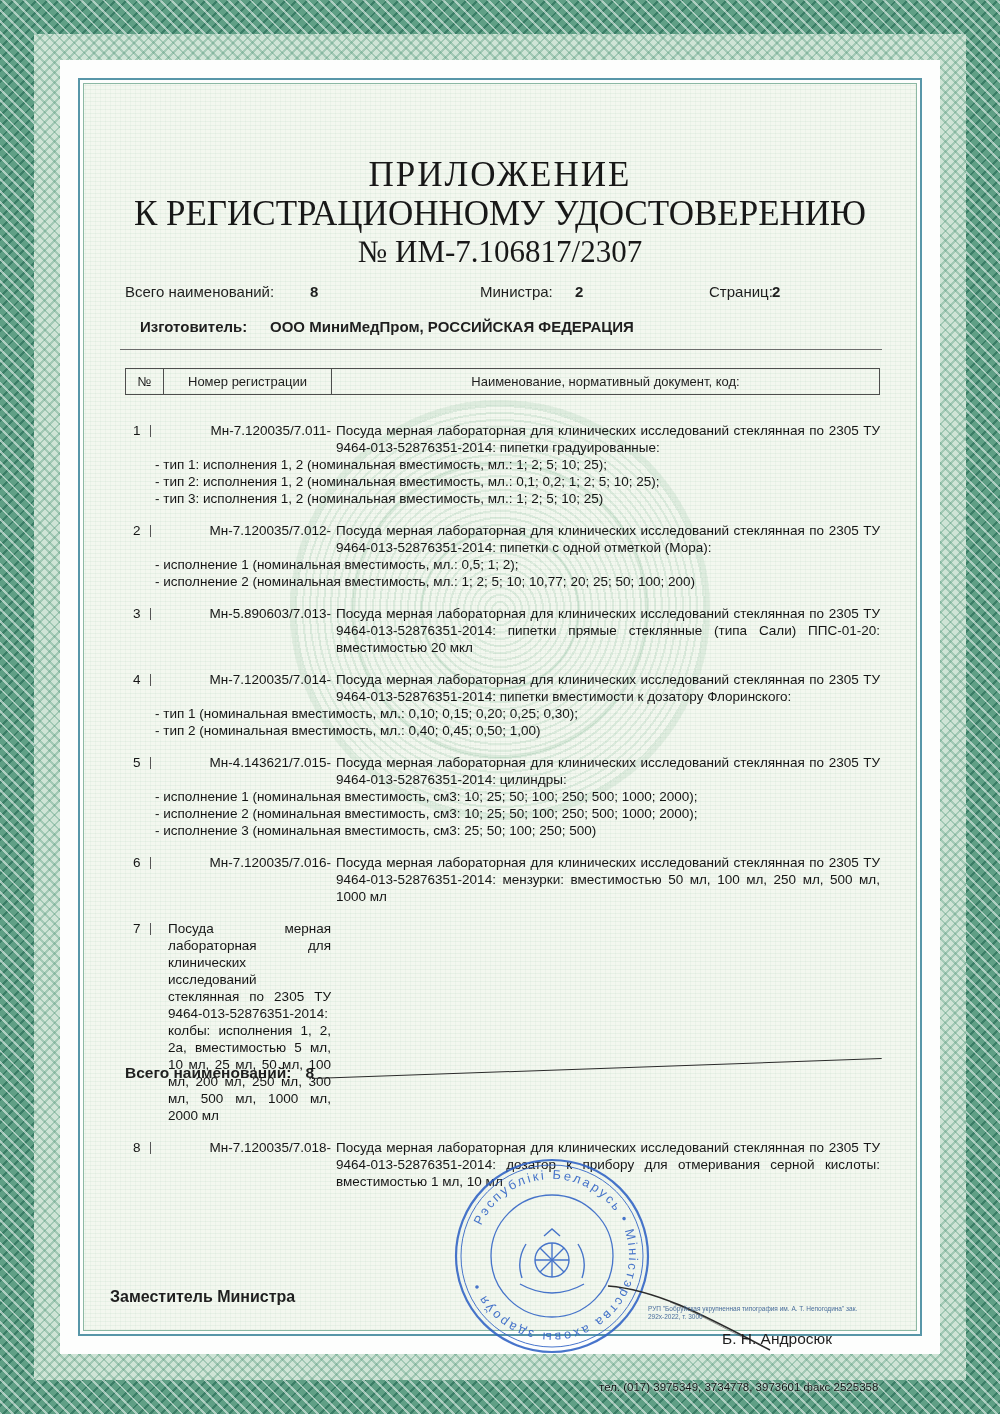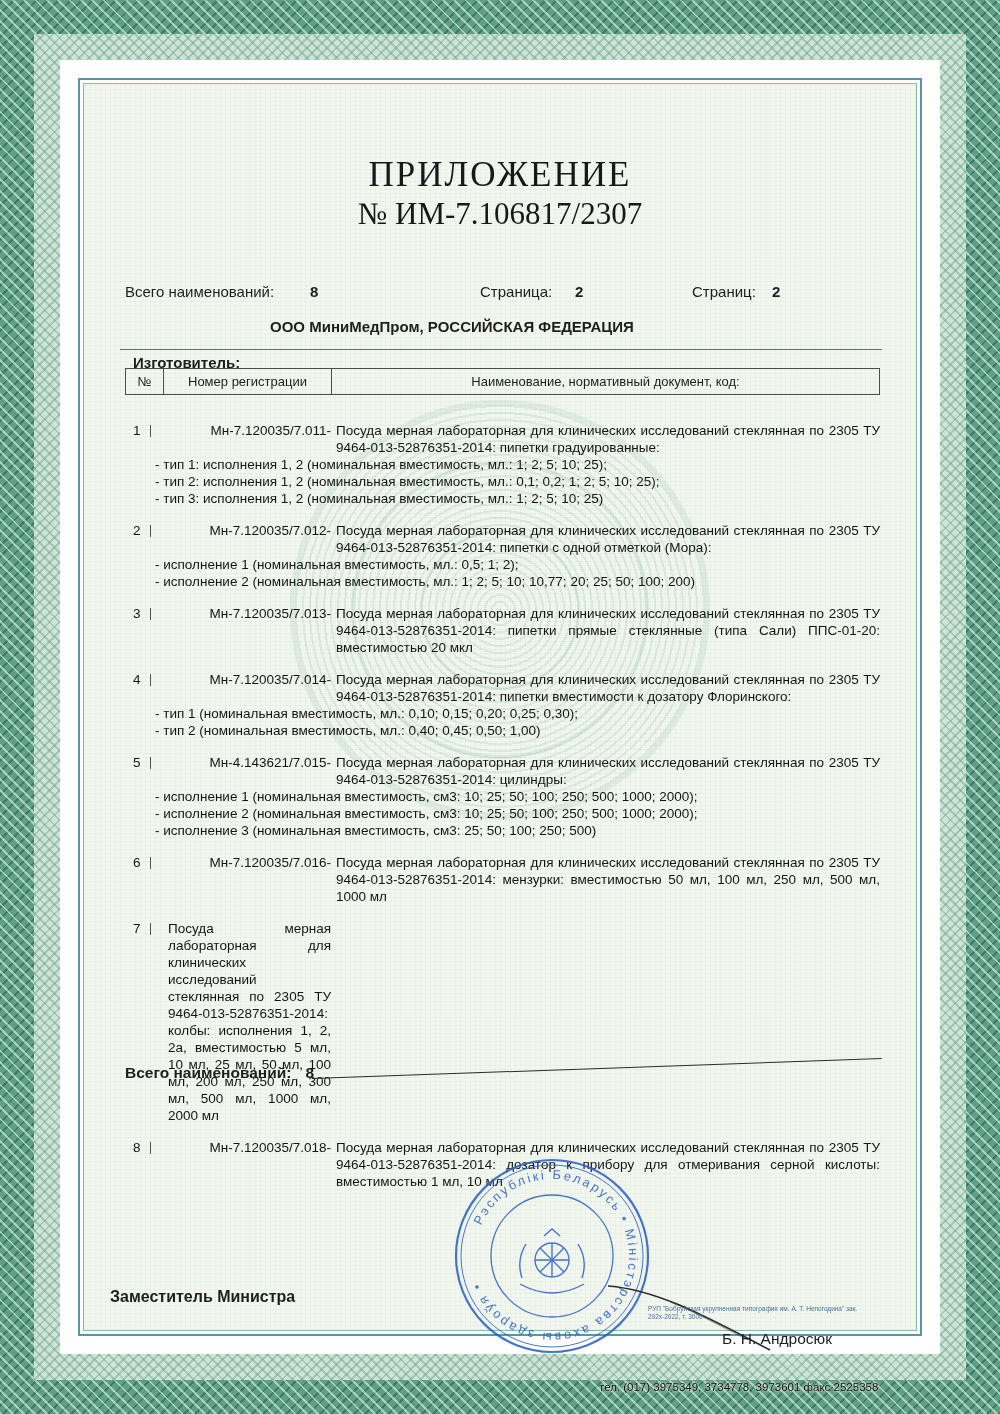--- a/index.html
+++ b/index.html
@@ -38,23 +38,23 @@
     font-family:"Liberation Serif", serif; color:#181818; line-height:1.1; }
   .title-l1 { font-size:35px; letter-spacing:2px; }
   .title-l2 { font-size:35px; }
   .title-l3 { font-size:31px; margin-top:2px; }
 
   
   .meta { position:absolute; top:283px; left:125px; width:760px; height:22px; font-size:15px; }
   .meta span { position:absolute; top:0; white-space:nowrap; }
   .m-l1 { left:0; }   .m-v1 { left:185px; font-weight:bold; }
   .m-l2 { left:355px; } .m-v2 { left:450px; font-weight:bold; }
-  .m-l3 { left:567px; } .m-v3 { left:647px; font-weight:bold; }
+  .m-l3 { left:584px; } .m-v3 { left:647px; font-weight:bold; }
   .manuf { position:absolute; top:318px; left:125px; width:760px; font-size:15px; }
-  .manuf .lab { position:absolute; left:8px; font-weight:bold;margin-top:36px; }
+  .manuf .lab { position:absolute; left:15px; font-weight:bold; }
   .manuf .val { position:absolute; left:145px; font-weight:bold; white-space:nowrap;text-align:right; }
   .rule1 { position:absolute; top:349px; left:120px; width:762px; height:1px; background:#6b6b6b; }
 
   
   .thead { position:absolute; top:368px; left:125px; width:755px; height:27px;
     display:grid; grid-template-columns:38px 168px 1fr;
     border:1px solid #4d4d4d; box-sizing:border-box; font-size:13px; }
   .thead > div { display:flex; align-items:center; justify-content:center;
     border-right:1px solid #4d4d4d; }
   .thead > div:last-child { border-right:none; }
@@ -91,27 +91,28 @@
 <div class="page">
 
   <div class="band1"></div>
   <div class="band2"></div>
   <div class="band3"></div>
   <div class="inner"></div>
   <div class="rosette"></div>
 
   <div class="title-block">
     <div class="title-l1">ПРИЛОЖЕНИЕ</div>
+    <div class="title-l2">К РЕГИСТРАЦИОННОМУ УДОСТОВЕРЕНИЮ</div>
     <div class="title-l3">№  ИМ-7.106817/2307</div>
   </div>
 
   <div class="meta">
     <span class="m-l1">Всего наименований:</span>
     <span class="m-v1">8</span>
-    <span class="m-l2">Страница:</span>
+    <span class="m-l2">Министра:</span>
     <span class="m-v2">2</span>
     <span class="m-l3">Страниц:</span>
     <span class="m-v3">2</span>
   </div>
 
   <div class="manuf">
     <span class="lab">Изготовитель:</span>
     <span class="val">ООО МиниМедПром, РОССИЙСКАЯ ФЕДЕРАЦИЯ</span>
   </div>
   <div class="rule1"></div>
@@ -140,21 +141,21 @@
       <div class="reg">Мн-7.120035/7.012-</div>
       <div class="desc">Посуда мерная лабораторная для клинических исследований стеклянная по 2305 ТУ 9464-013-52876351-2014: пипетки с одной отметкой (Мора):</div>
       <div class="subs">
         <div>- исполнение 1 (номинальная вместимость, мл.: 0,5; 1; 2);</div>
         <div>- исполнение 2 (номинальная вместимость, мл.: 1; 2; 5; 10; 10,77; 20; 25; 50; 100; 200)</div>
       </div>
     </div>
 
     <div class="row">
       <div class="num"><span>3</span><span class="tick"></span></div>
-      <div class="reg">Мн-7.120035/7.013-</div>
+      <div class="reg">Мн-5.890603/7.013-</div>
       <div class="desc">Посуда мерная лабораторная для клинических исследований стеклянная по 2305 ТУ 9464-013-52876351-2014: пипетки прямые стеклянные (типа Сали) ППС-01-20: вместимостью 20 мкл</div>
     </div>
 
     <div class="row">
       <div class="num"><span>4</span><span class="tick"></span></div>
       <div class="reg">Мн-7.120035/7.014-</div>
       <div class="desc">Посуда мерная лабораторная для клинических исследований стеклянная по 2305 ТУ 9464-013-52876351-2014: пипетки вместимости к дозатору Флоринского:</div>
       <div class="subs">
         <div>- тип 1 (номинальная вместимость, мл.: 0,10; 0,15; 0,20; 0,25; 0,30);</div>
         <div>- тип 2 (номинальная вместимость, мл.: 0,40; 0,45; 0,50; 1,00)</div>

